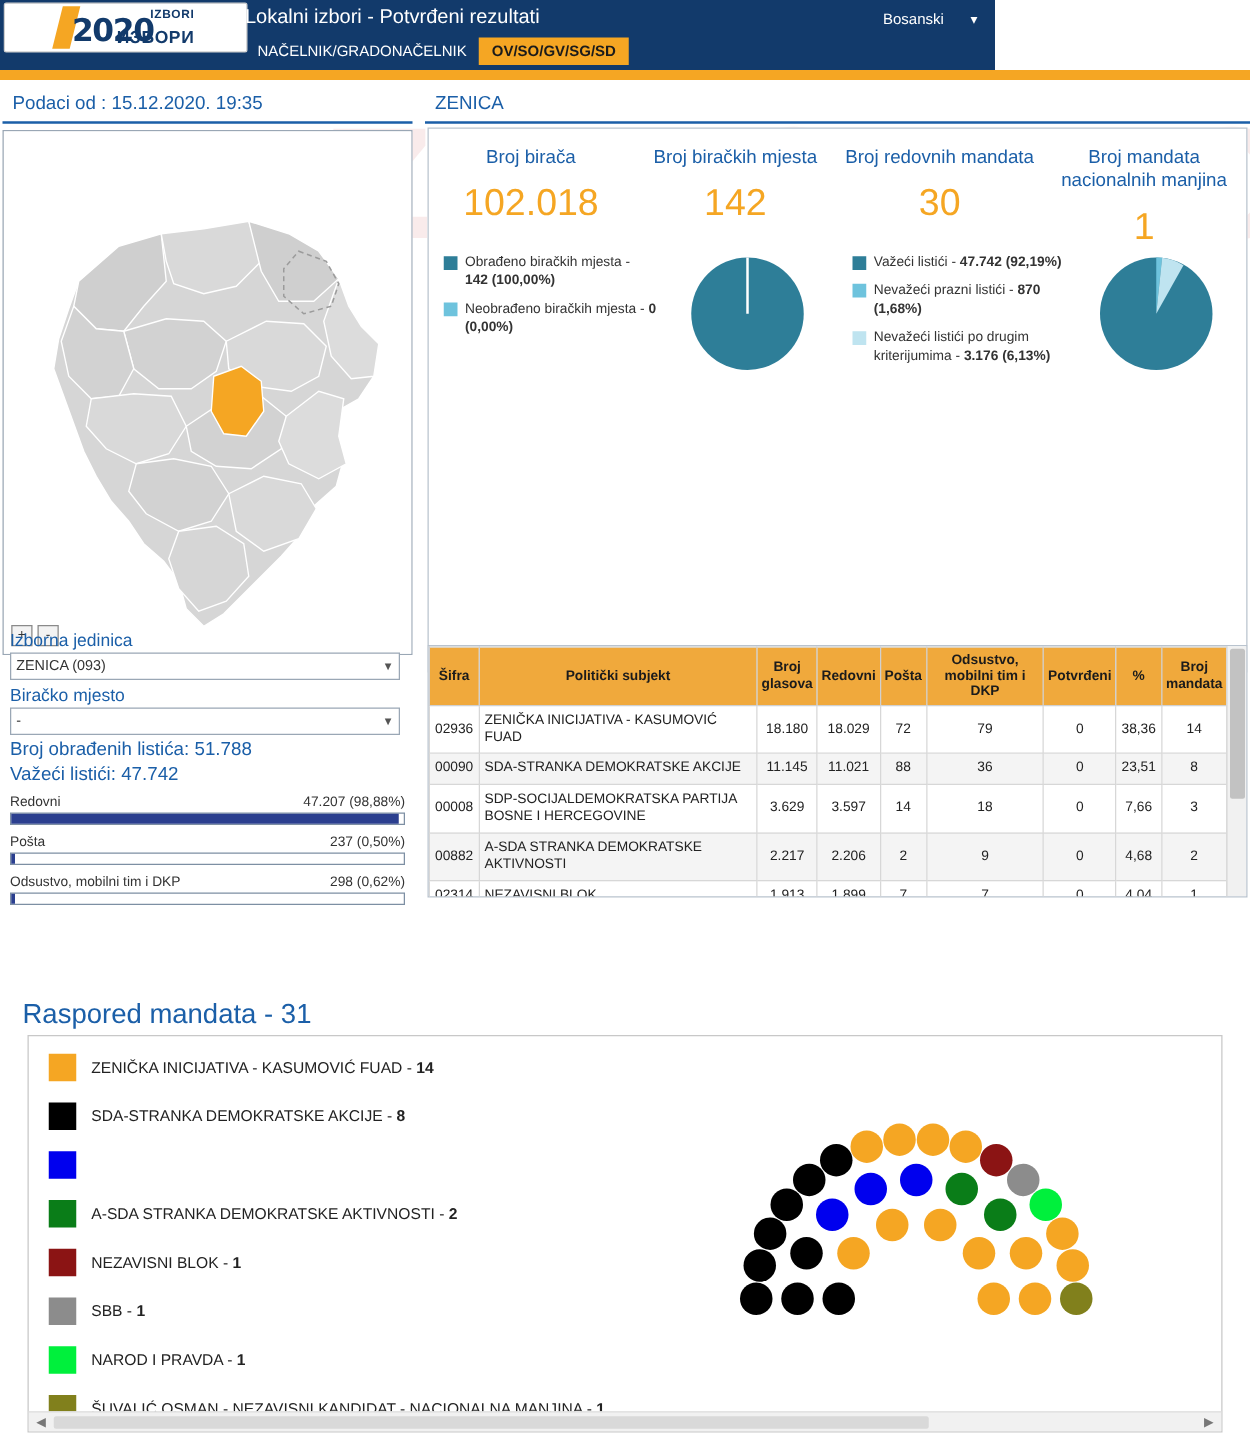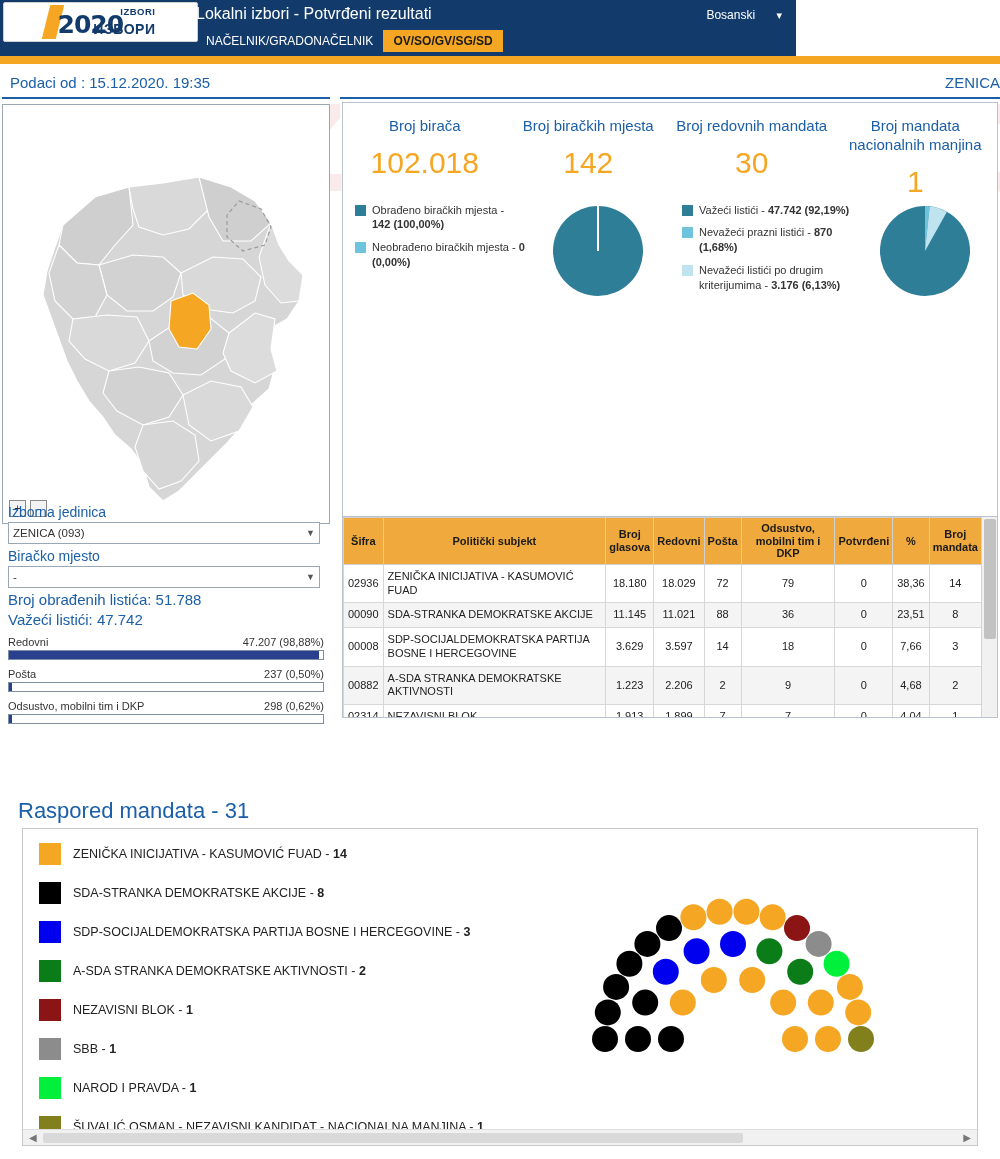--- a/index.html
+++ b/index.html
@@ -90,23 +90,22 @@
     display:flex; justify-content:space-between; font-size:11px; color:#333;
   }
   .bar-track {
     height:10px; border:1px solid #7d8fa3; background:#ffffff; margin-top:2px;
   }
   .bar-fill { height:100%; background:#2b3f8f; }
 
   
   .right-panel { position:absolute; left:340px; top:70px; width:660px; }
   .right-head {
-    font-size:15px; color:#1b5fa8; padding:4px 0 6px 8px;
+    font-size:15px; color:#1b5fa8; padding:4px 16px 6px 8px;
     border-bottom:2px solid #1b5fa8;
-    text-align:right;
   }
   .kpi-box {
     position:absolute; left:2px; top:32px; width:656px; height:436px;
     border:1px solid #b9c3ce; background:#fff;
   }
   .kpi-row { display:flex; padding-top:14px; }
   .kpi {
     flex:1; text-align:center;
   }
   .kpi-title { font-size:15px; color:#1b5fa8; line-height:1.25; padding:0 6px; }
@@ -391,21 +390,21 @@
         <td>3.597</td>
         <td>14</td>
         <td>18</td>
         <td>0</td>
         <td>7,66</td>
         <td>3</td>
       </tr>
       <tr class="alt">
         <td>00882</td>
         <td class="name">A-SDA STRANKA DEMOKRATSKE AKTIVNOSTI</td>
-        <td>1.223</td>
+        <td>2.217</td>
         <td>2.206</td>
         <td>2</td>
         <td>9</td>
         <td>0</td>
         <td>4,68</td>
         <td>2</td>
       </tr>
       <tr>
         <td>02314</td>
         <td class="name">NEZAVISNI BLOK</td>
@@ -431,21 +430,20 @@
     <div class="seat-leg">
       <span class="seat-sw" style="background:#f5a623"></span>
       <span class="seat-txt"><span>ZENIČKA INICIJATIVA - KASUMOVIĆ FUAD - </span><b>14</b></span>
     </div>
     <div class="seat-leg">
       <span class="seat-sw" style="background:#000000"></span>
       <span class="seat-txt"><span>SDA-STRANKA DEMOKRATSKE AKCIJE - </span><b>8</b></span>
     </div>
     <div class="seat-leg">
       <span class="seat-sw" style="background:#0000ee"></span>
-      <span class="seat-txt"><span>SDP-SOCIJALDEMOKRATSKA PARTIJA BOSNE I HERCEGOVINE - </span><b>3</b></span>
     </div>
     <div class="seat-leg">
       <span class="seat-sw" style="background:#0a7d18"></span>
       <span class="seat-txt"><span>A-SDA STRANKA DEMOKRATSKE AKTIVNOSTI - </span><b>2</b></span>
     </div>
     <div class="seat-leg">
       <span class="seat-sw" style="background:#8b1414"></span>
       <span class="seat-txt"><span>NEZAVISNI BLOK - </span><b>1</b></span>
     </div>
     <div class="seat-leg">

